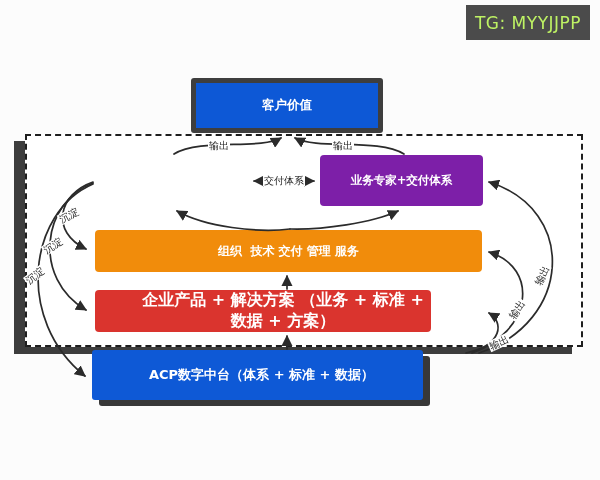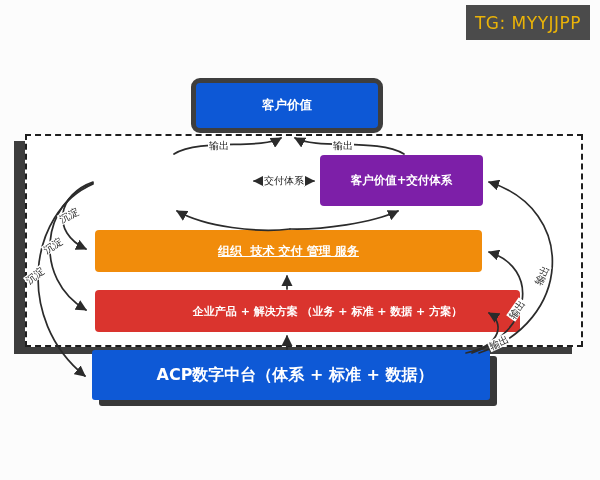--- a/index.html
+++ b/index.html
@@ -1,51 +1,51 @@
 <!DOCTYPE html>
 <html><head>
 <meta charset="utf-8">
 <style>
   html,body{margin:0;padding:0;background:#fff;}
   .stage{position:relative;width:600px;height:480px;background:#fcfcfc;
          font-family:"DejaVu Sans",sans-serif;overflow:hidden;}
   .box{position:absolute;display:flex;align-items:center;justify-content:center;
        color:#fff;font-weight:bold;border-radius:4px;box-sizing:border-box;text-align:center;}
   .tg-badge{position:absolute;left:466px;top:5px;width:124px;height:35px;
-       background:#4b4b4b;color:#eab308;font-size:17px;display:flex;align-items:center;
+       background:#4b4b4b;color:#bef264;font-size:17px;display:flex;align-items:center;
        justify-content:center;letter-spacing:0.5px;}
   .customer{left:191px;top:78px;width:192px;height:55px;background:#0d58d6;
-       border:5px solid #3e3e3e;border-radius:9px;font-size:12.5px;}
+       border:5px solid #3e3e3e;border-radius:3px;font-size:12.5px;}
   .panel{position:absolute;left:25px;top:134px;width:558px;height:213px;background:#ffffff;
        border:2px dashed #1f1f1f;box-sizing:border-box;box-shadow:-11px 7px 0 #3d3d3d;}
   .partner{left:93px;top:155px;width:154px;height:51px;background:#1b78d0;font-size:11.5px;}
   .expert{left:320px;top:155px;width:163px;height:51px;background:#7d1fa8;font-size:11.5px;}
-  .org{left:95px;top:230px;width:387px;height:42px;background:#f18c0b;font-size:12px;white-space:pre;text-decoration:underline;}
-  .product{left:95px;top:290px;width:425px;height:42px;background:#da342e;font-size:11px;padding-left:40px;}
-  .acp{left:92px;top:350px;width:398px;height:50px;background:#0e59d6;font-size:16px;
+  .org{left:95px;top:230px;width:387px;height:42px;background:#f18c0b;font-size:12px;white-space:pre;}
+  .product{left:95px;top:290px;width:336px;height:42px;background:#da342e;font-size:16px;padding-left:40px;}
+  .acp{left:92px;top:350px;width:331px;height:50px;background:#0e59d6;font-size:13px;
        border-radius:3px;box-shadow:7px 6px 0 #383838;padding-left:8px;}
   .watermark{position:absolute;left:8px;top:440px;width:225px;height:33px;background:#6f6f6f;
        color:#fff;font-size:19px;display:flex;align-items:center;justify-content:center;}
   .arrows{position:absolute;left:0;top:0;width:600px;height:480px;pointer-events:none;z-index:5;}
   .alabel{position:absolute;z-index:6;font-size:10px;color:#222;background:#fff;
        line-height:1.1;padding:0 1px;white-space:nowrap;transform-origin:center;}
   .r28{transform:rotate(-28deg);} .r33{transform:rotate(-33deg);} .r38{transform:rotate(-38deg);}
   .r25{transform:rotate(-25deg);} .r55{transform:rotate(-55deg);} .r65{transform:rotate(-65deg);}
 </style>
 </head>
 <body>
 
 <div class="stage">
 
   <div class="tg-badge">TG: MYYJJPP</div>
 
   <div class="panel"></div>
 
   <div class="box customer">客户价值</div>
-  <div class="box expert">客户价值+交付体系</div>
+  <div class="box expert">业务专家+交付体系</div>
   <div class="box org">组织  技术 交付 管理 服务</div>
   <div class="box product">企业产品 + 解决方案 （业务 + 标准 + 数据 + 方案）</div>
   <div class="box acp">ACP数字中台（体系 + 标准 + 数据）</div>
 
   <svg class="arrows" viewBox="0 0 600 480" xmlns="http://www.w3.org/2000/svg">
     <defs>
       <marker id="ah" viewBox="0 0 10 10" refX="9" refY="5" markerWidth="6.5" markerHeight="6.5" orient="auto-start-reverse">
         <path d="M0,0 L10,5 L0,10 z" fill="#2b2b2b"></path>
       </marker>
     </defs>

